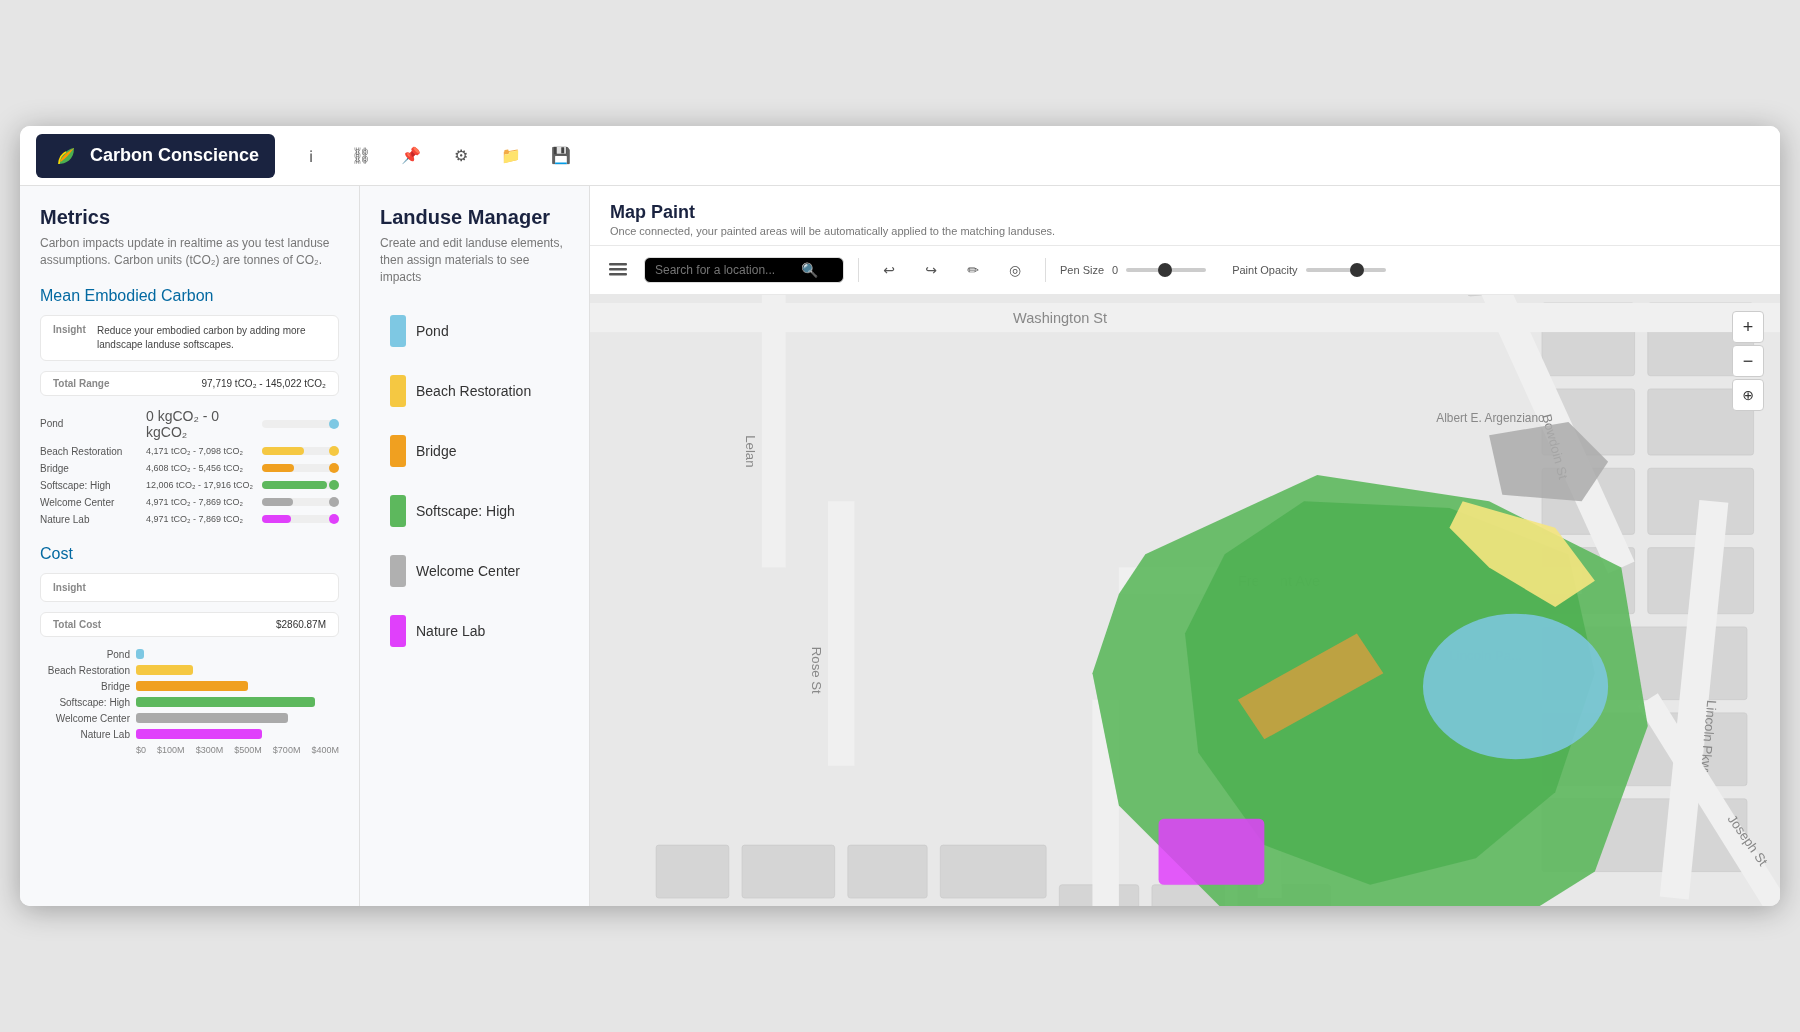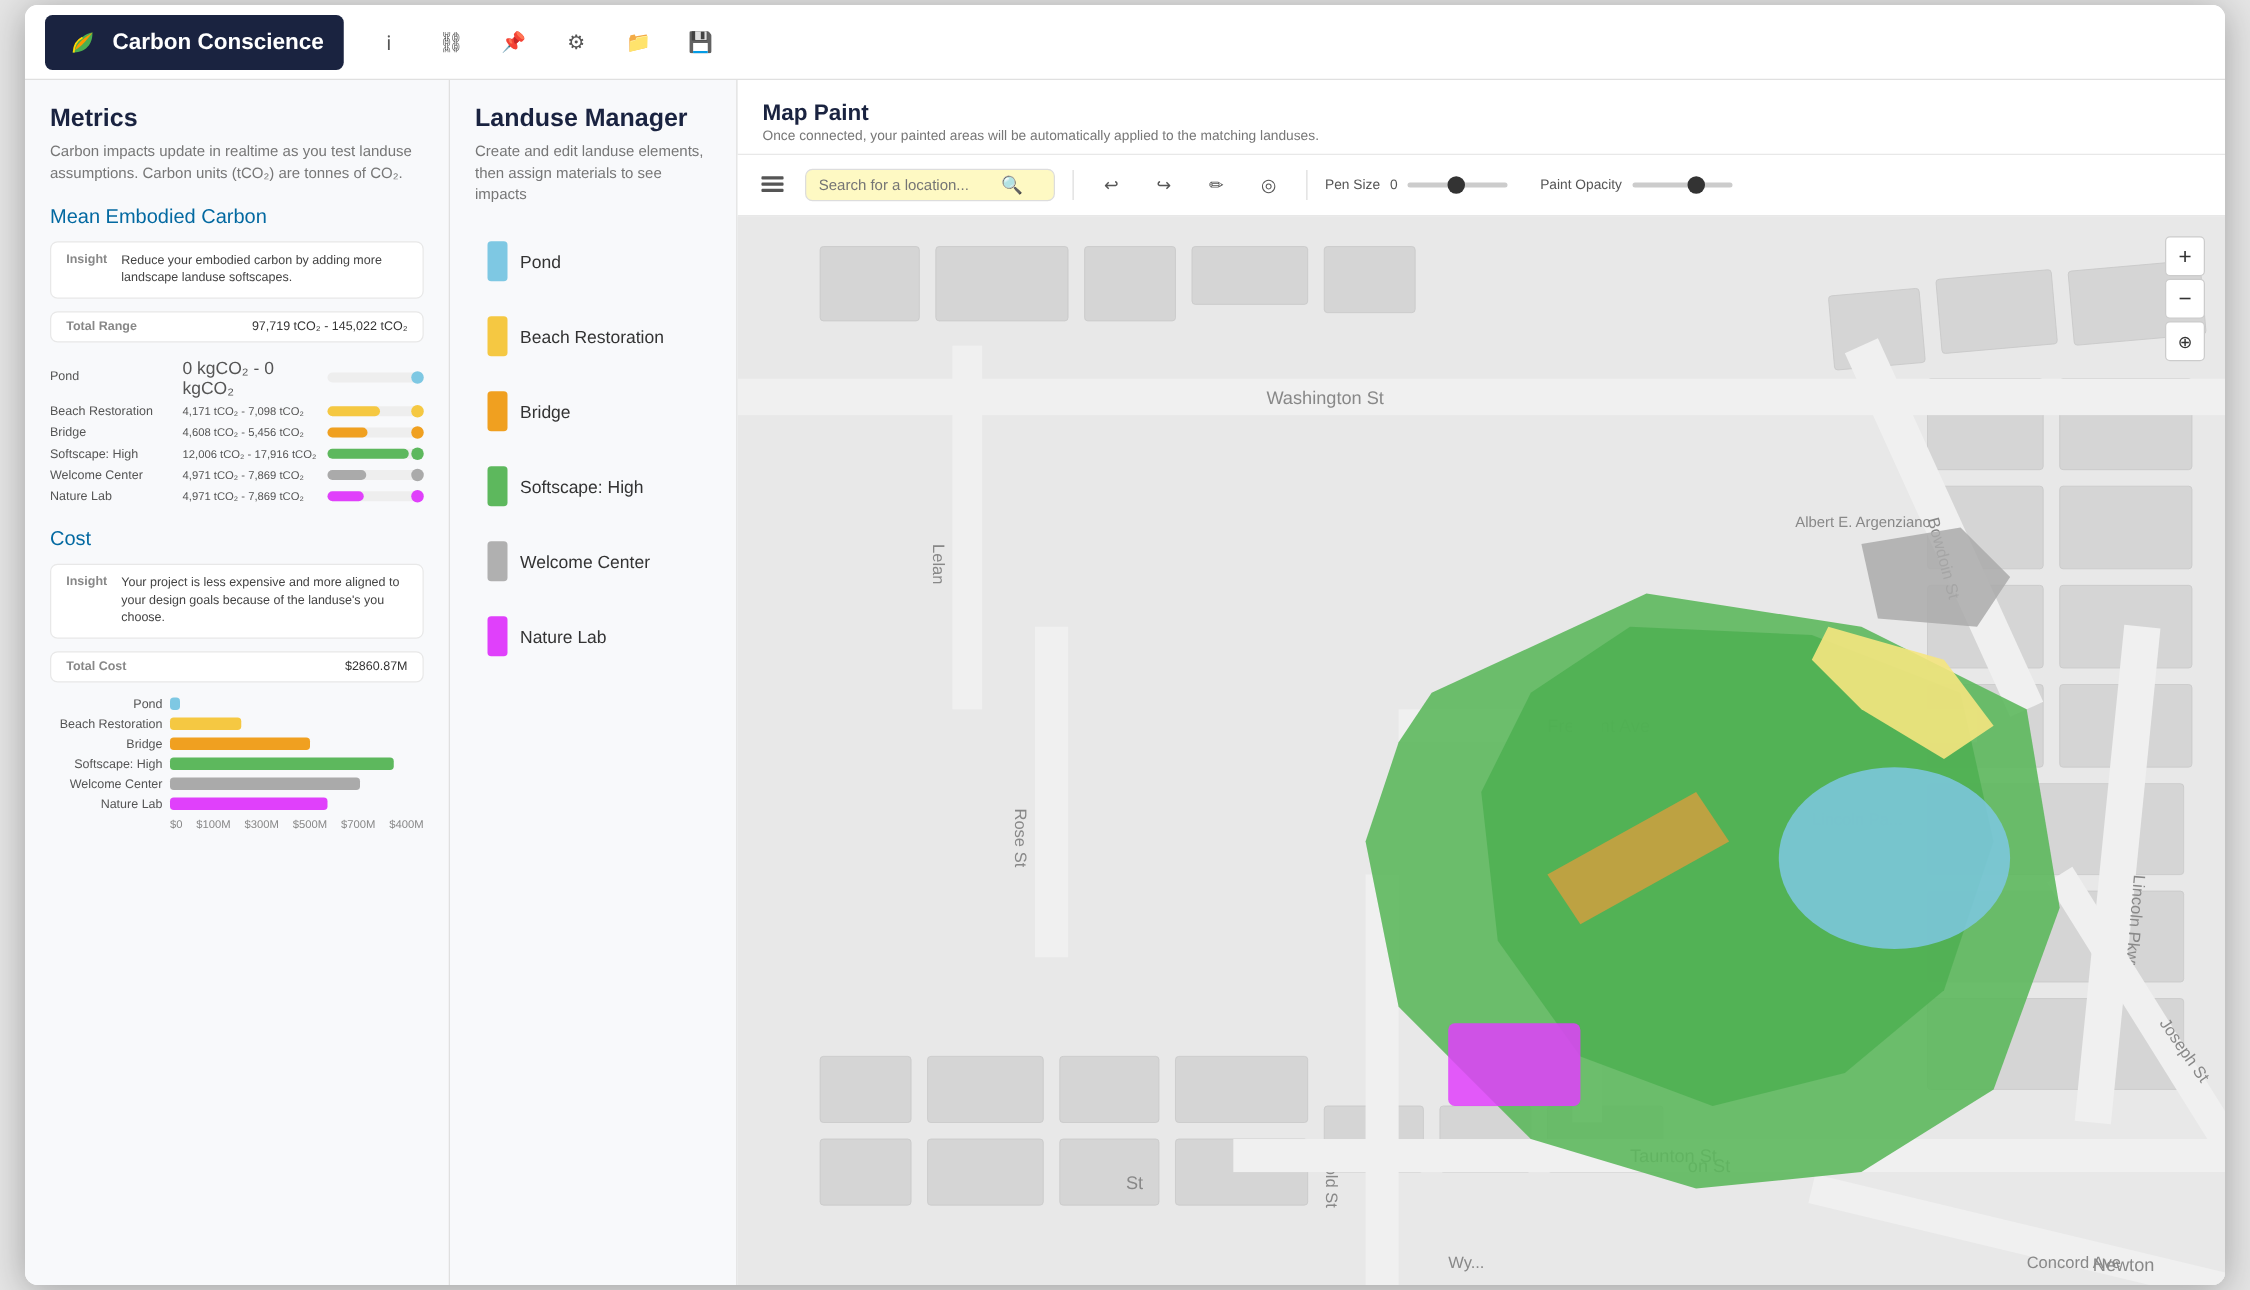--- a/index.html
+++ b/index.html
@@ -1,20 +1,20 @@
 <!DOCTYPE html>
 <html><head>
   <meta charset="utf-8">
   <style>
     * { box-sizing: border-box; margin: 0; padding: 0; }
     body { font-family: -apple-system, BlinkMacSystemFont, 'Segoe UI', sans-serif; background: #e5e5e5; display: flex; justify-content: center; align-items: center; min-height: 100vh; }
     
     .app-window {
       width: 1760px;
-      height: 1024px;
+      height: 780px;
       background: #fff;
       border-radius: 10px;
       box-shadow: 0 4px 30px rgba(0,0,0,0.3);
       overflow: hidden;
       display: flex;
       flex-direction: column;
     }
 
     
     .header {
@@ -308,21 +308,21 @@
       color: #555;
     }
     .search-box {
       display: flex;
       align-items: center;
       border: 1px solid #ddd;
       border-radius: 6px;
       padding: 4px 10px;
       gap: 6px;
       flex: 0 0 200px;
-      background: #fef9c3;
+      background: #000000;
     }
     .search-input {
       border: none;
       background: none;
       outline: none;
       font-size: 12px;
       color: #666;
       width: 140px;
     }
     .toolbar-sep {
@@ -483,21 +483,20 @@
         <div class="carbon-bar" style="width:38%;background:#e040fb;"></div>
         <div class="dot-indicator" style="background:#e040fb;width:10px;height:10px;border-radius:50%;position:absolute;right:0;top:-1px;"></div>
       </div>
     </div>
         </div>
 
       <div class="cost-section">
         <div class="section-title">Cost</div>
         <div class="insight-box">
           <span class="insight-label">Insight</span>
-          <span class="insight-text">Your project is less expensive and more aligned to your design goals because of the landuse's you choose.</span>
         </div>
         <div class="total-cost-row">
           <span class="total-label">Total Cost</span>
           <span class="total-value">$2860.87M</span>
         </div>
         <div class="cost-chart">
           <div id="cost-items-container">
               <div class="cost-item">
       <span class="cost-item-name">Pond</span>
       <div class="cost-bar-wrap">

